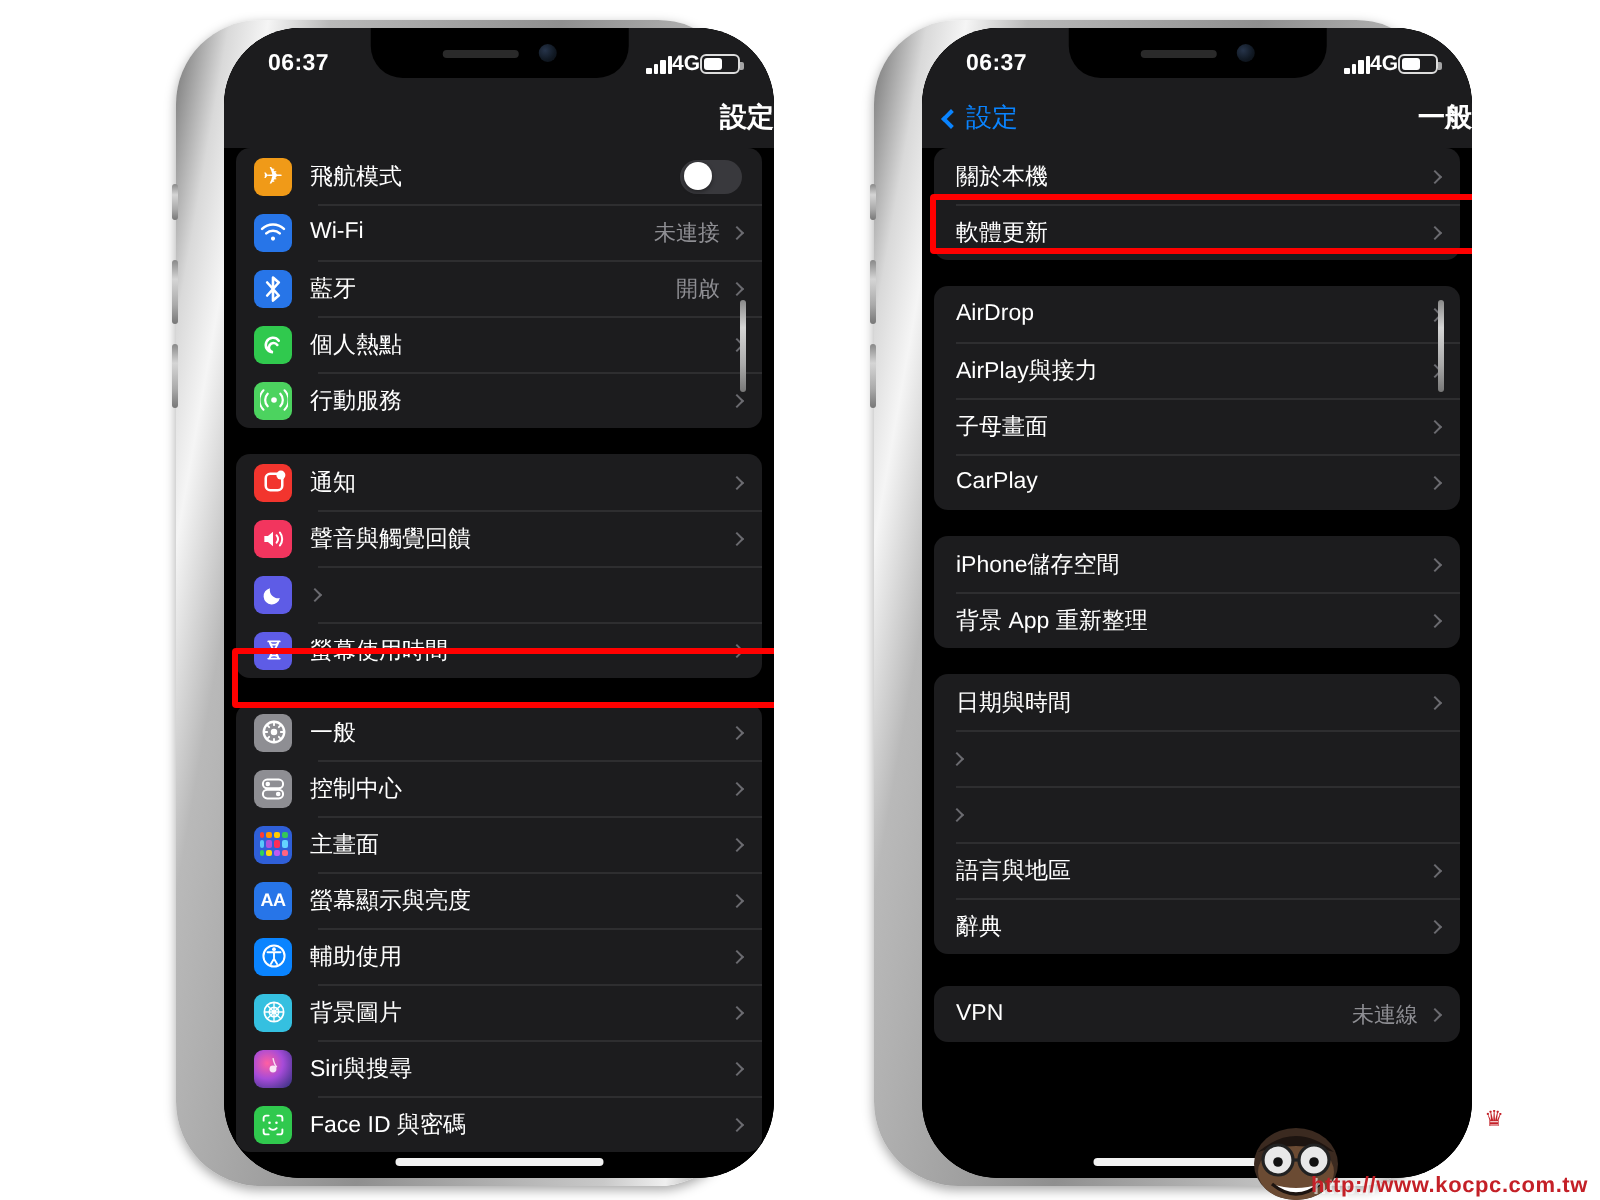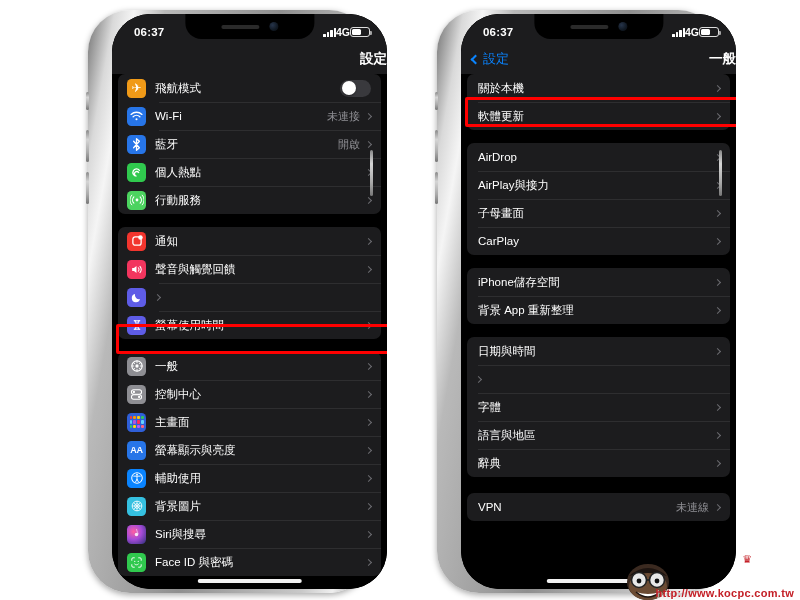--- a/index.html
+++ b/index.html
@@ -618,21 +618,20 @@
 
           <div class="group">
             <div class="row noicon">
               <div class="label">日期與時間</div>
               <div class="chev"></div>
             </div>
             <div class="row noicon">
               <div class="chev"></div>
             </div>
             <div class="row noicon">
-              <div class="label">字體</div>
               <div class="chev"></div>
             </div>
             <div class="row noicon">
               <div class="label">語言與地區</div>
               <div class="chev"></div>
             </div>
             <div class="row noicon">
               <div class="label">辭典</div>
               <div class="chev"></div>
             </div>

